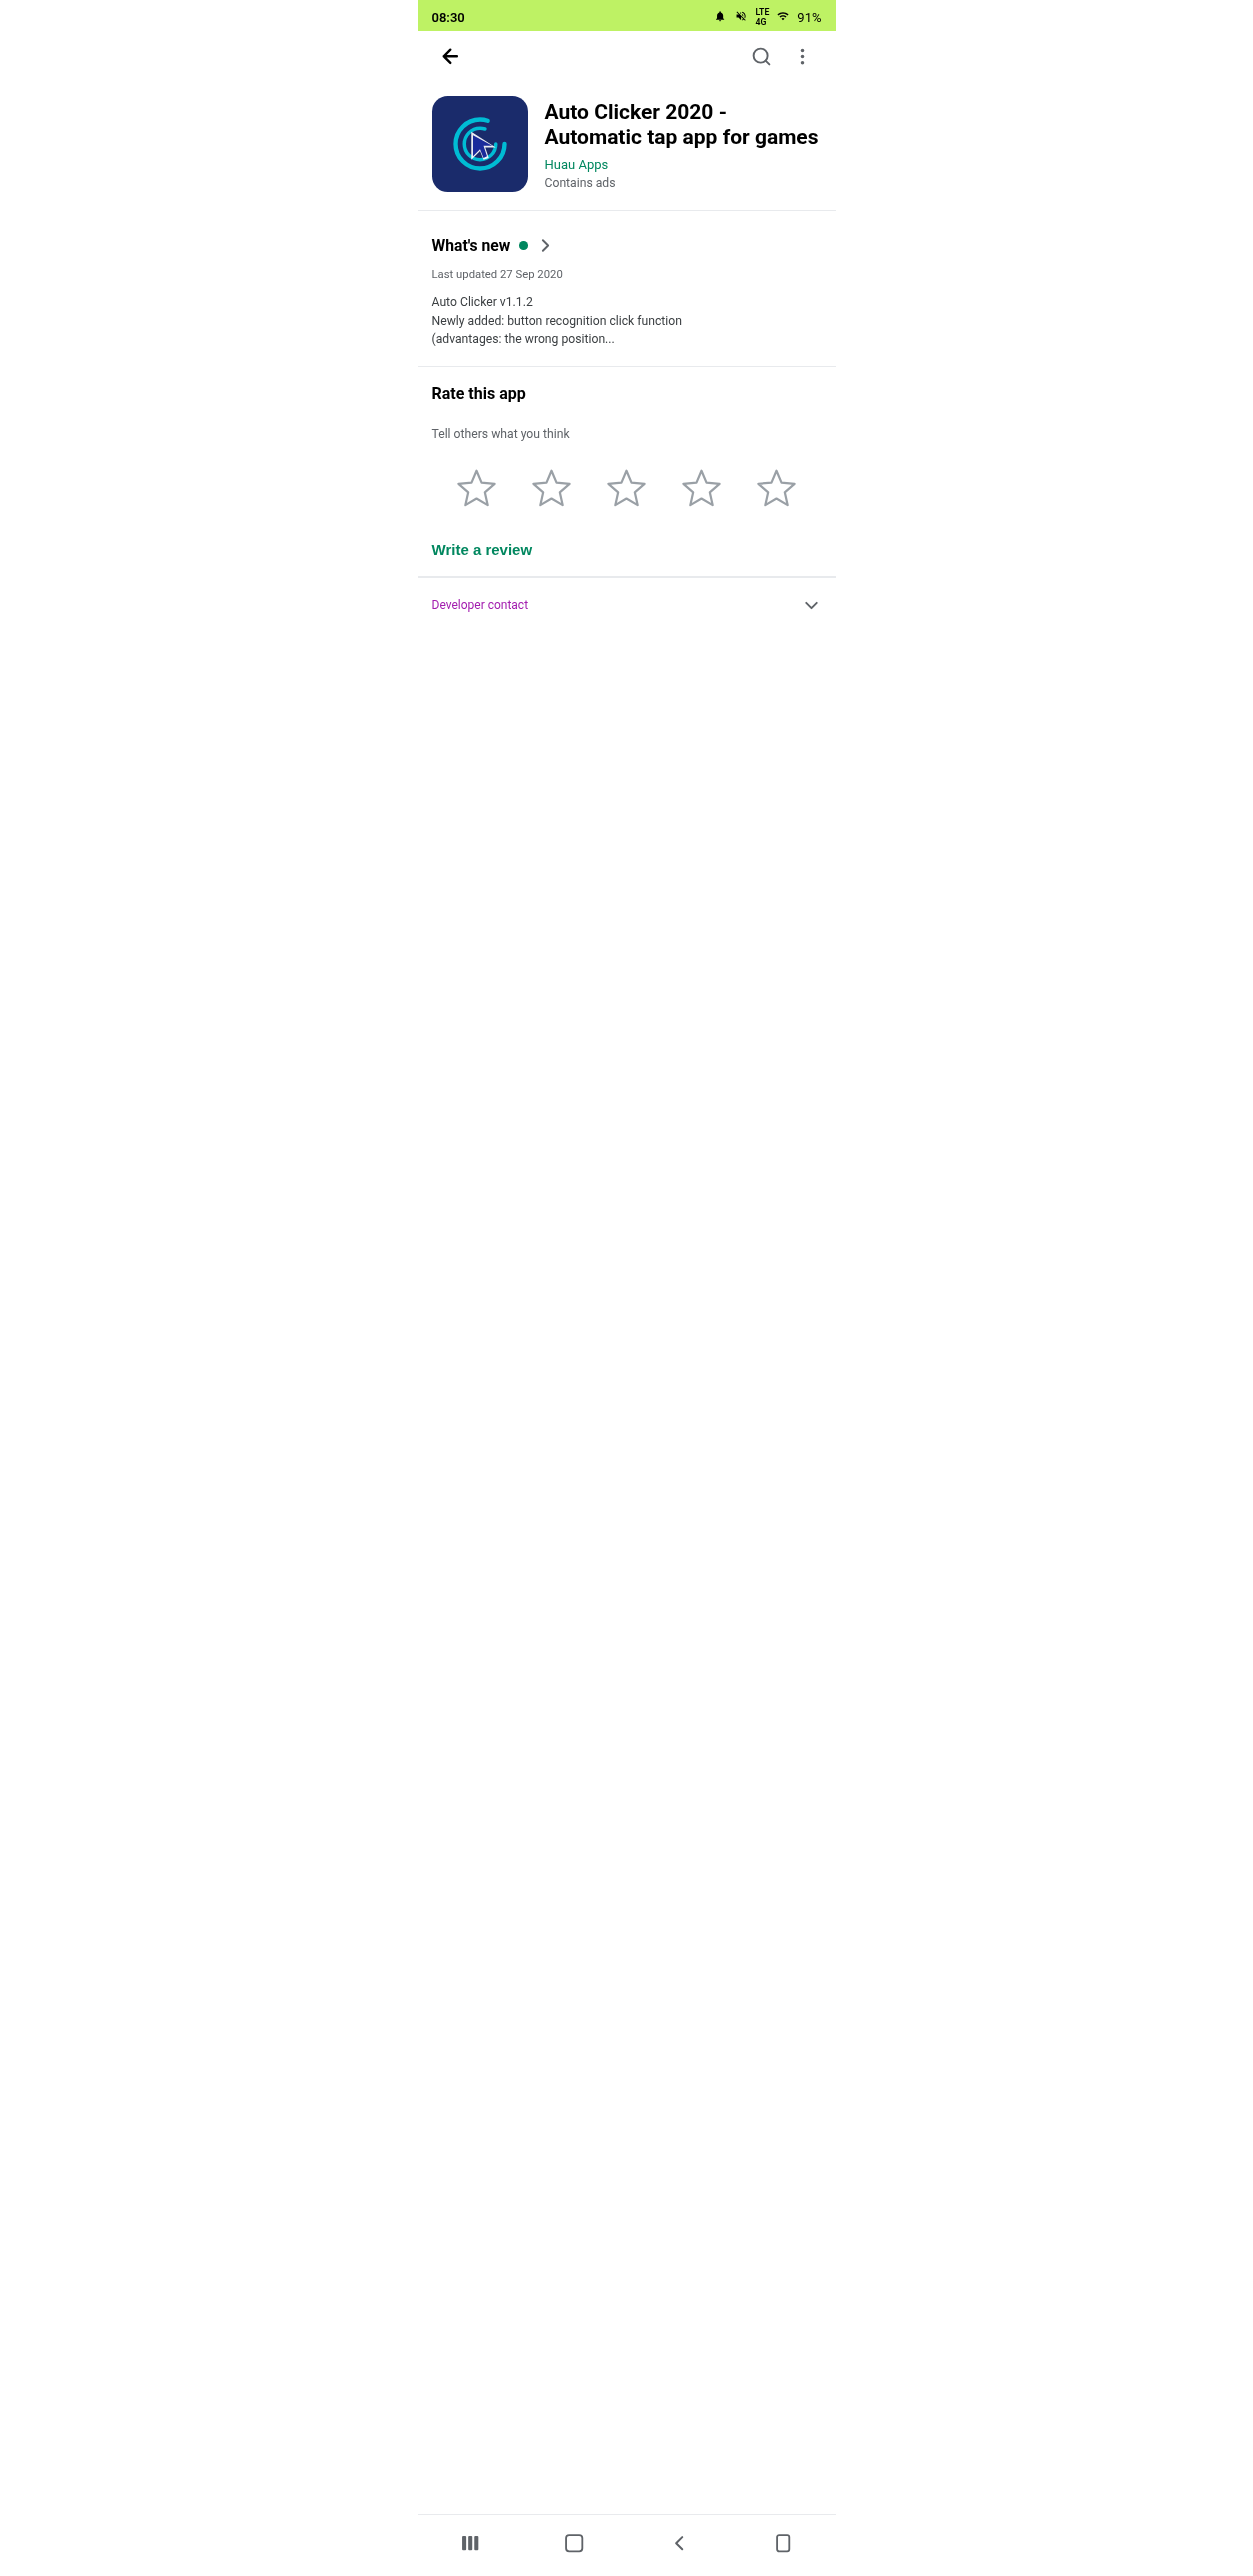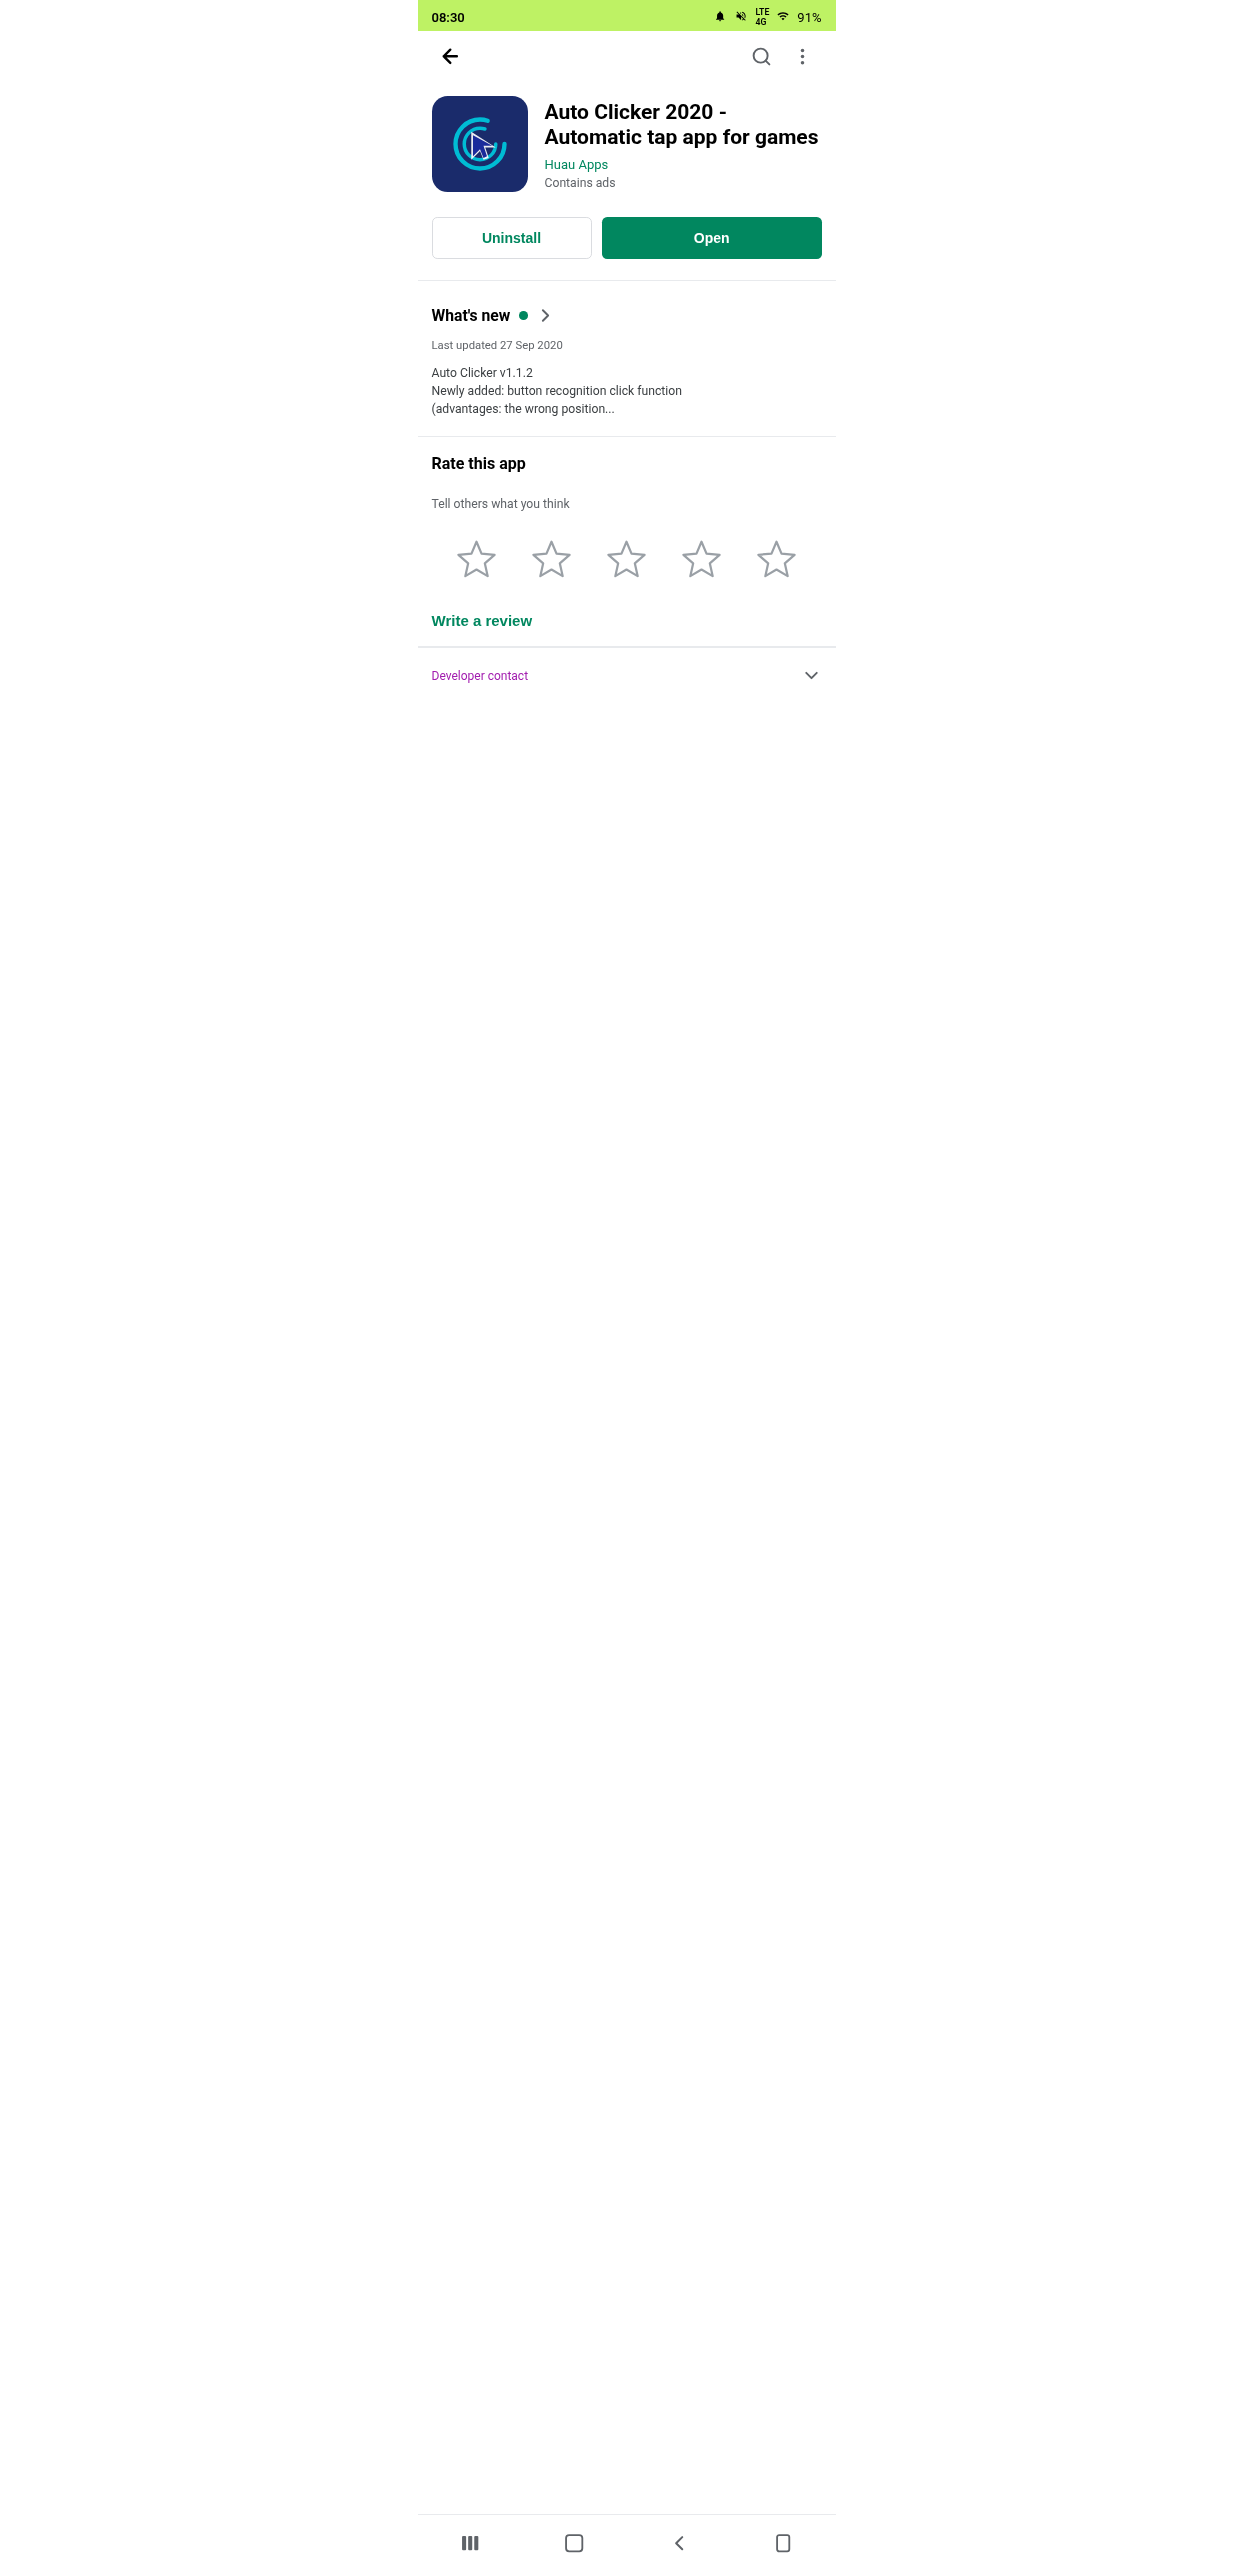--- a/index.html
+++ b/index.html
@@ -393,24 +393,20 @@
         <polygon points="32,30 32,54 40,46 44,56 48,54 44,42 54,42" fill="#1a2b9b" stroke="none"></polygon>
       </svg>
     </div>
     <div class="app-info">
       <div class="app-title">Auto Clicker 2020 - Automatic tap app for games</div>
       <div class="app-developer">Huau Apps</div>
       <div class="app-ads">Contains ads</div>
     </div>
   </div>
 
-  <div class="action-buttons">
-    <button class="btn-uninstall">Uninstall</button>
-    <button class="btn-open">Open</button>
-  </div>
 
   <div class="divider"></div>
 
   <div class="section">
     <div class="section-header">
       <div class="section-title-row">
         <span class="section-title">What's new</span>
         <span class="green-dot"></span>
       </div>
       <button class="arrow-btn">

